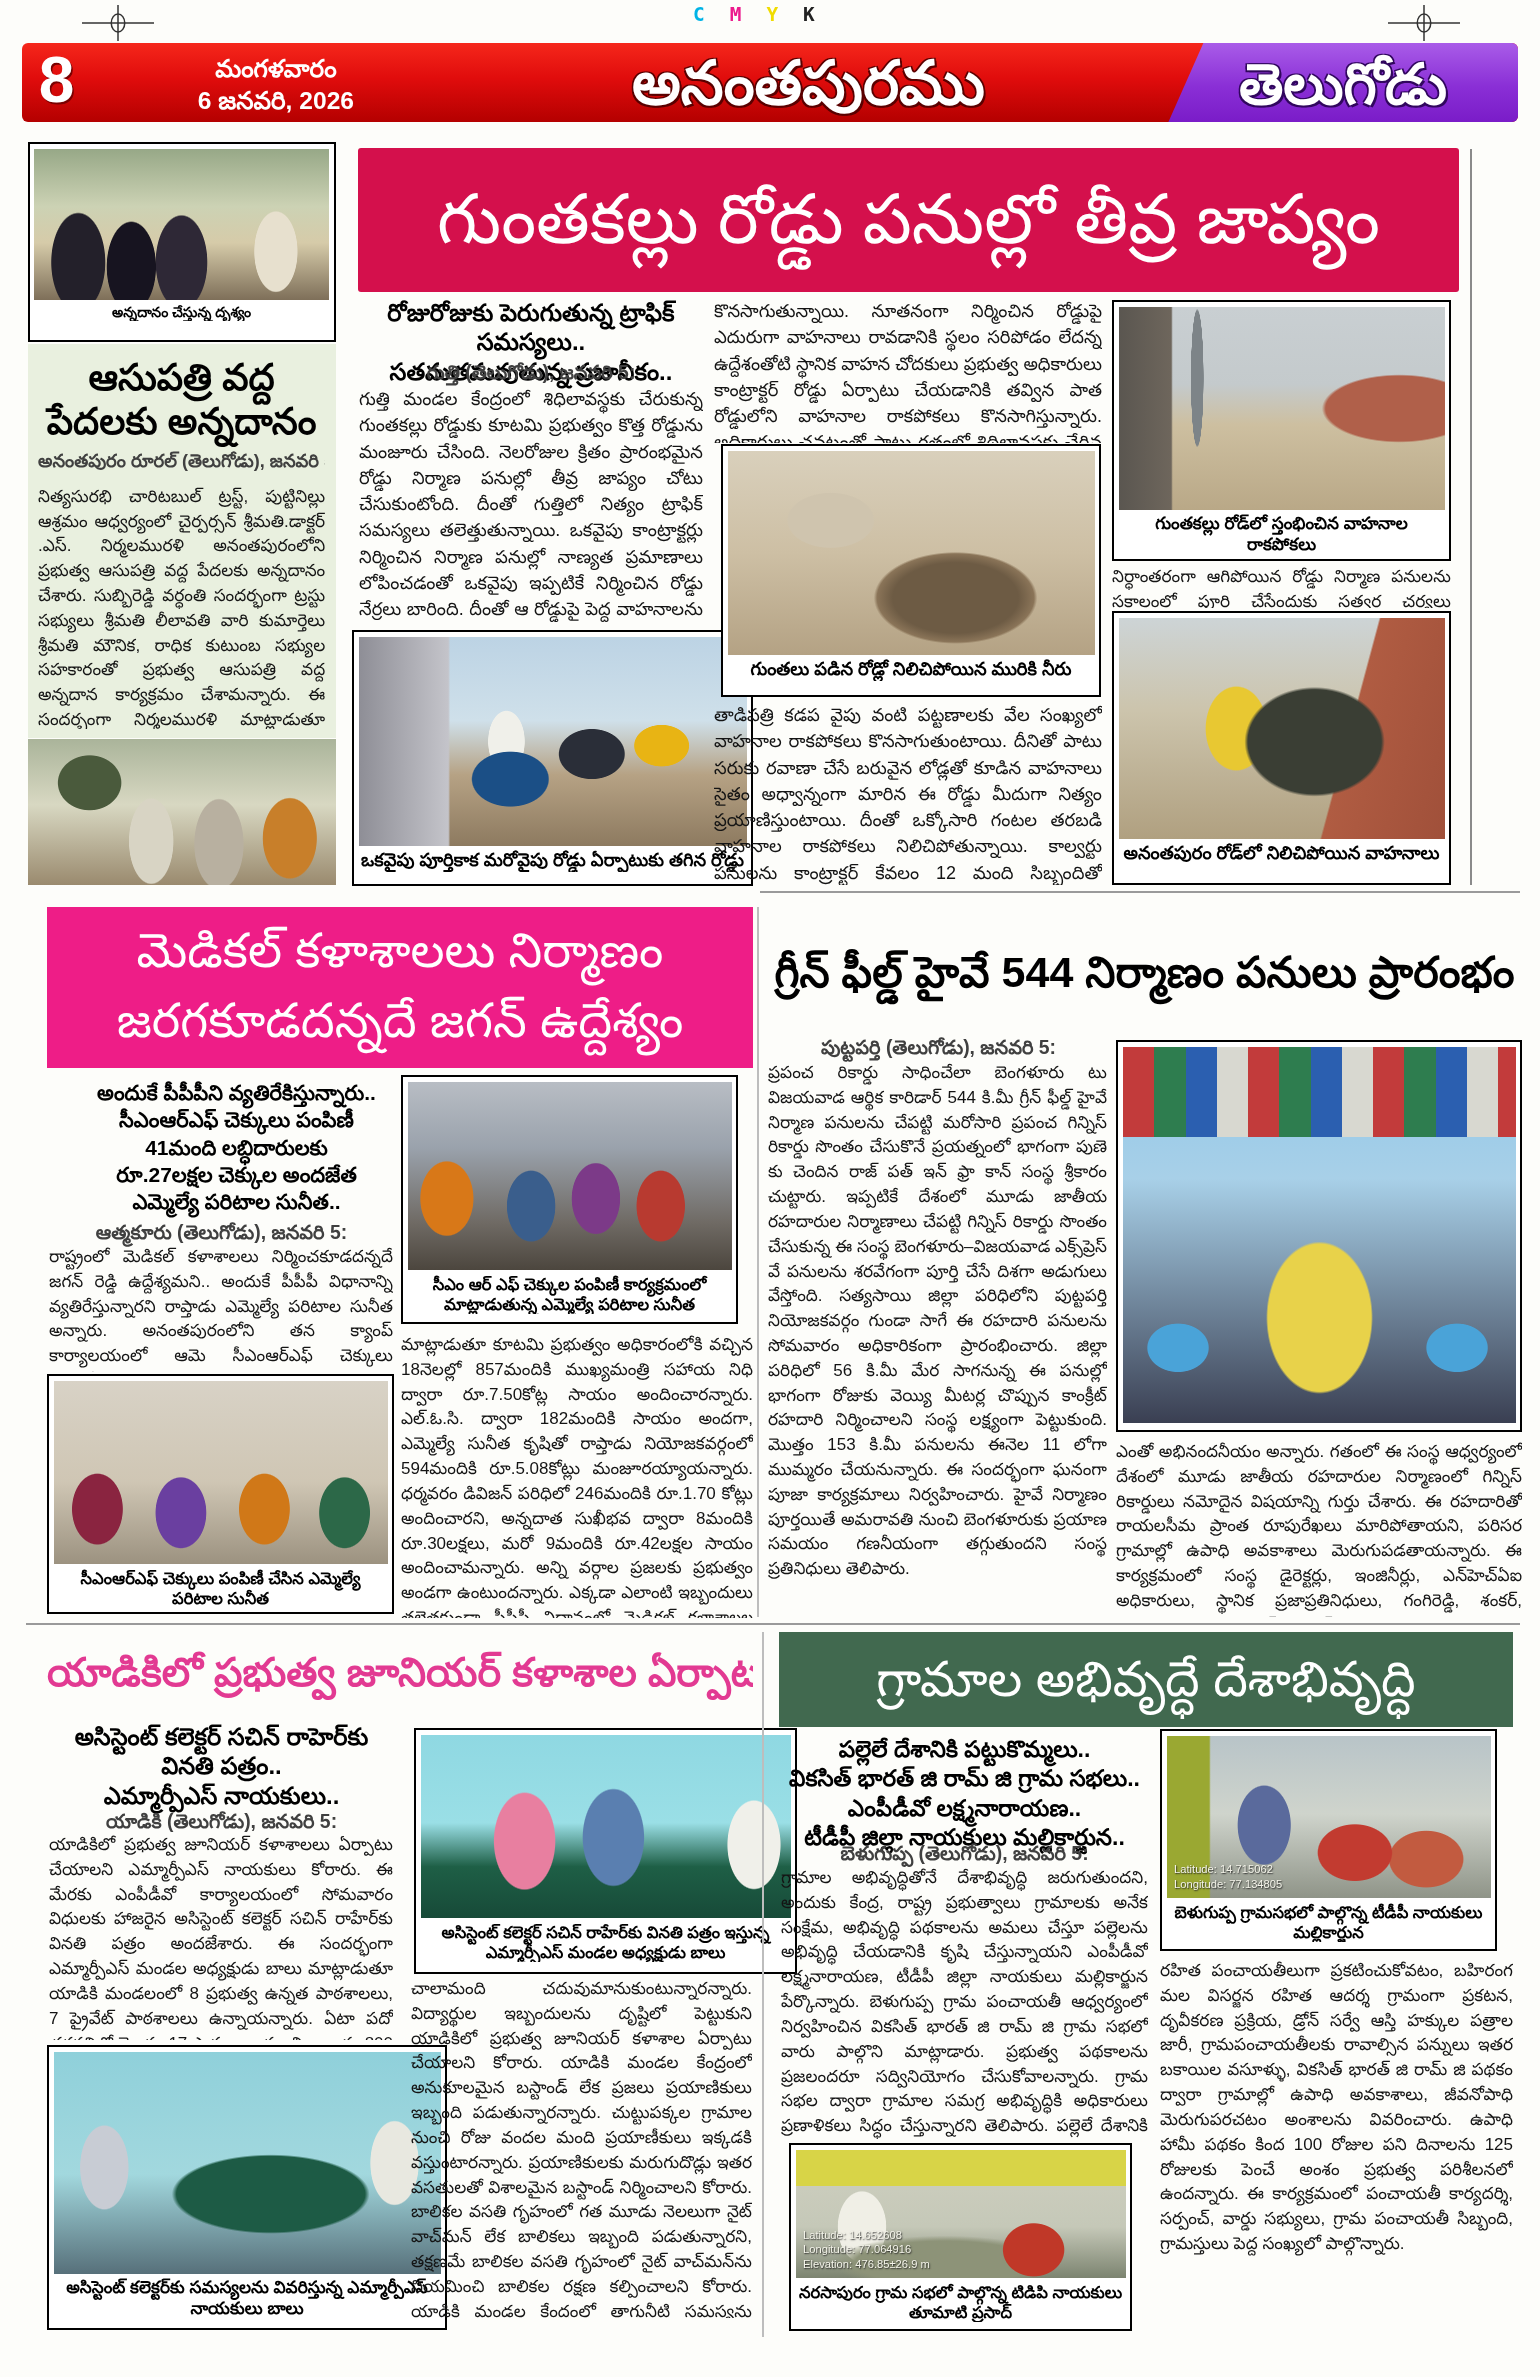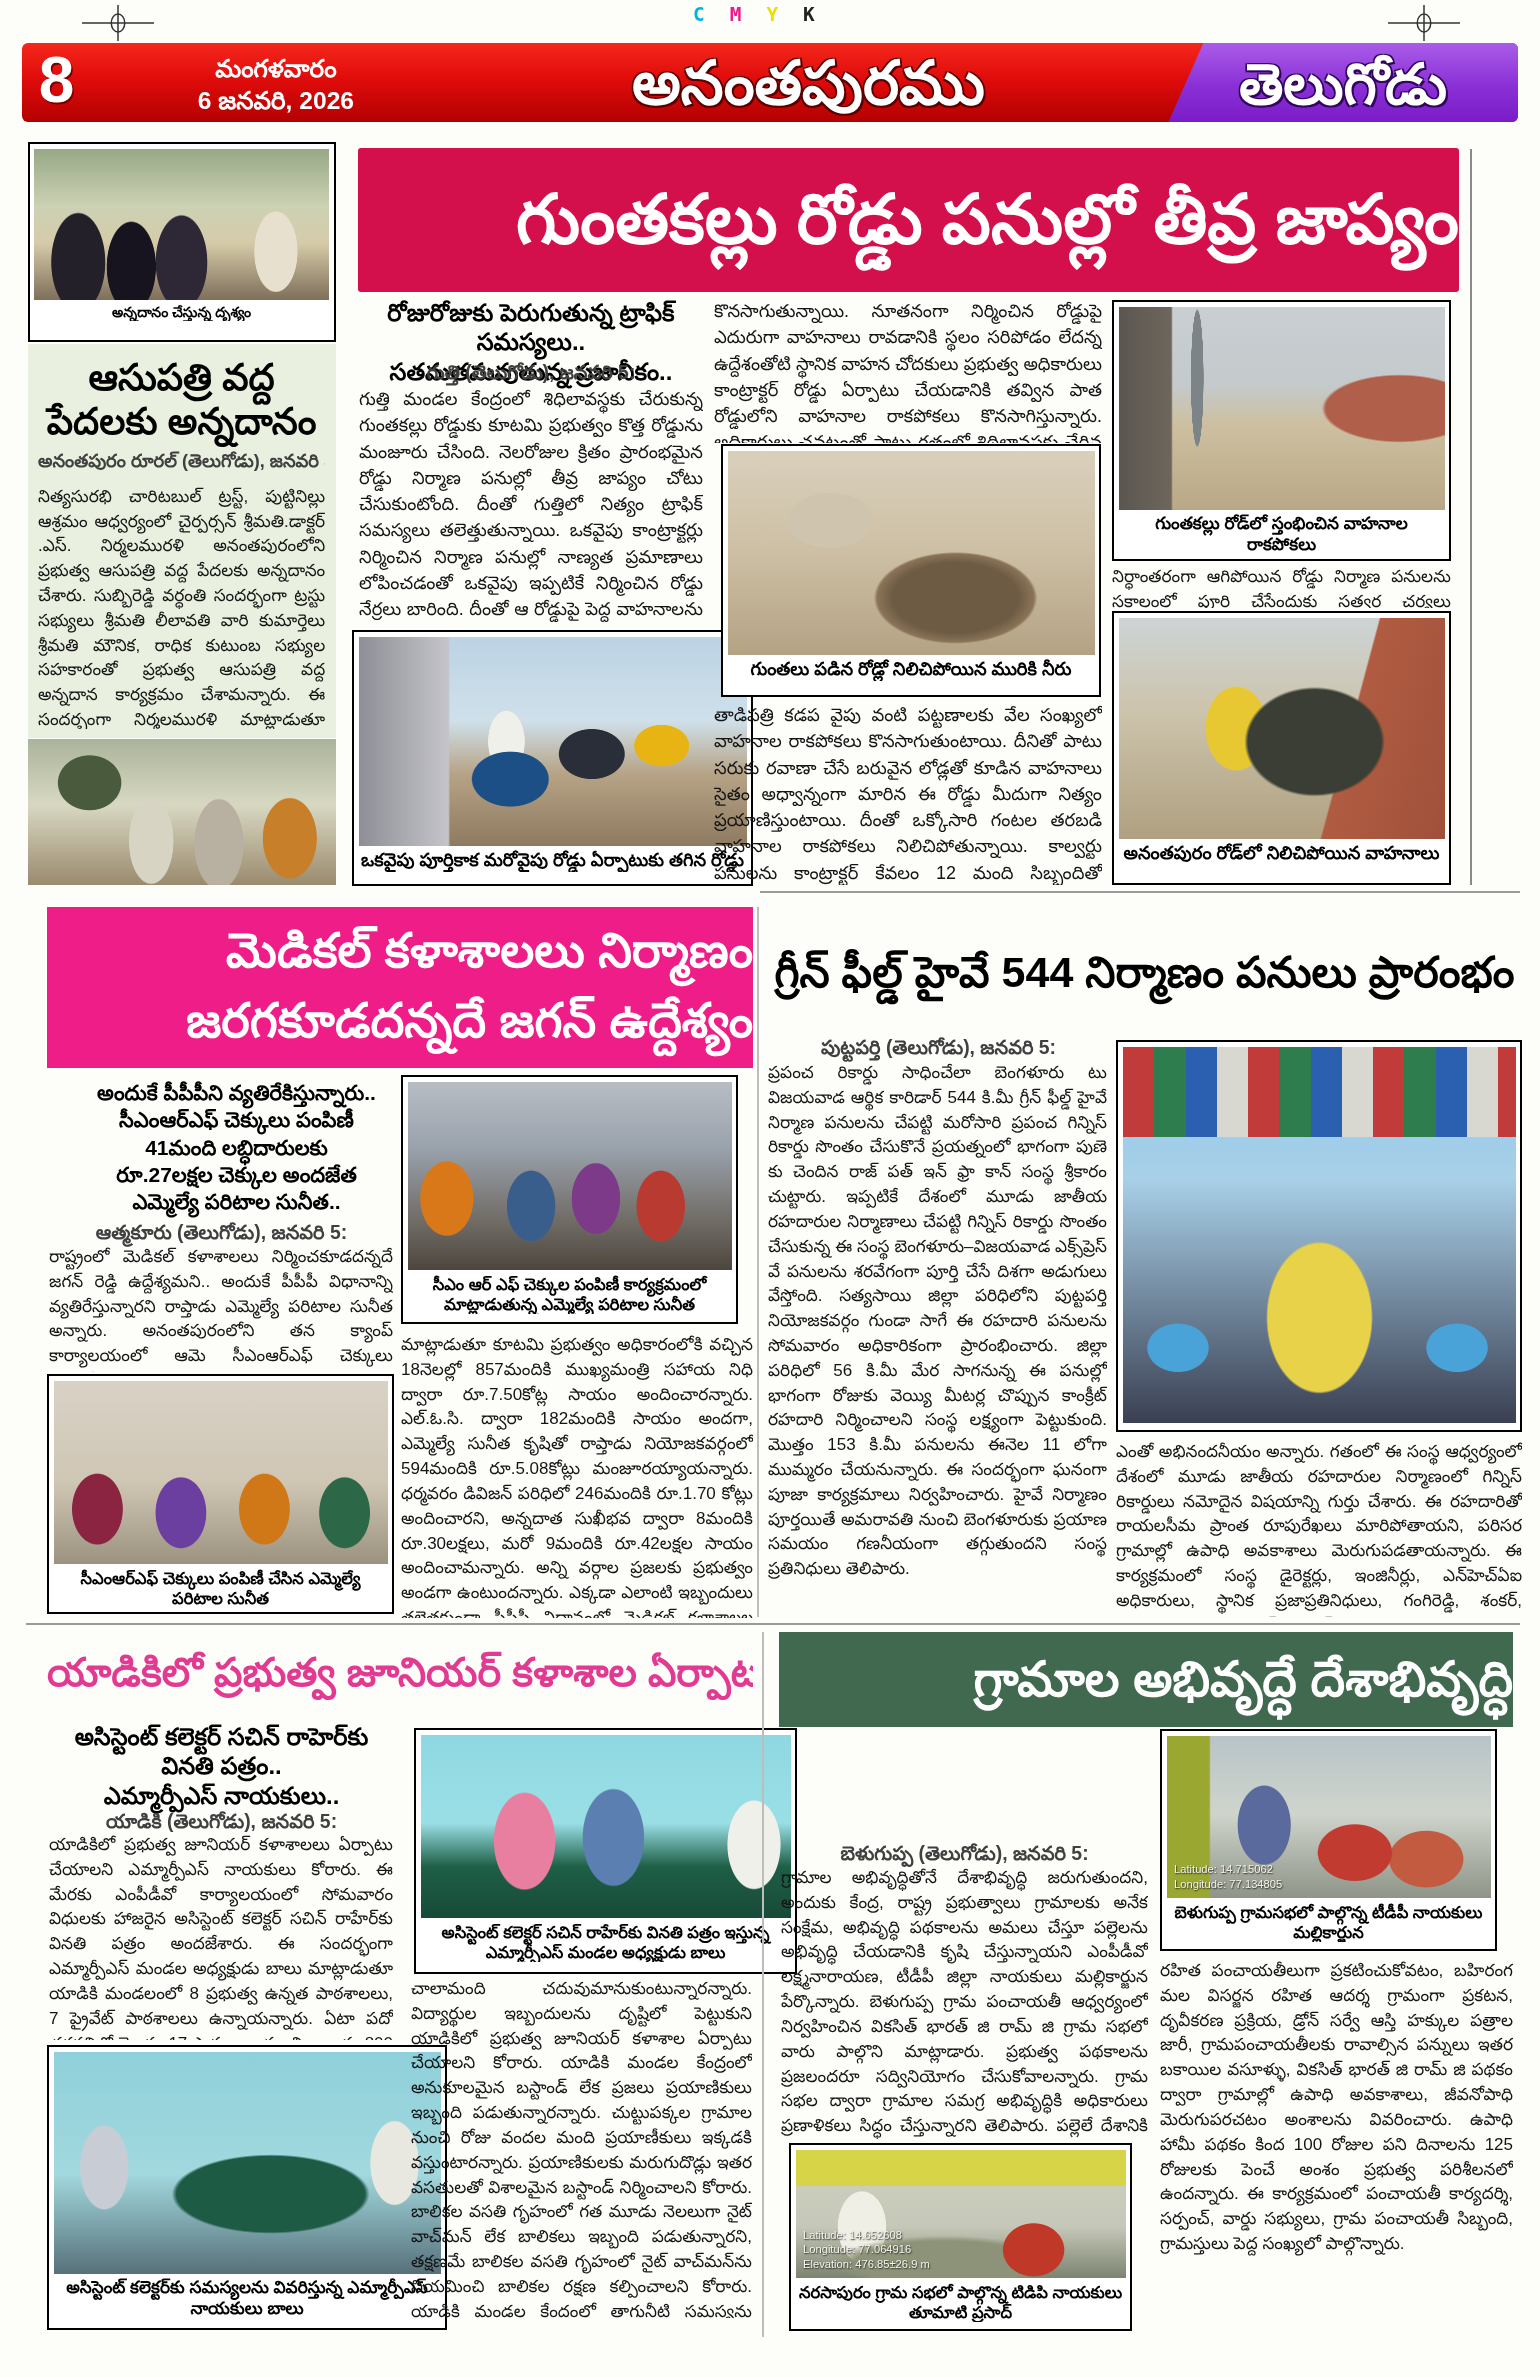--- a/index.html
+++ b/index.html
@@ -36,21 +36,21 @@
   .subhead { font-weight:bold; text-align:center; color:#000; line-height:1.22; }
 
   
   .photo-frame { position:absolute; border:2.2px solid #000; background:#fff; padding:4.5px; }
   .art { width:100%; display:block; position:relative; overflow:hidden; }
   .caption { font-weight:bold; text-align:center; font-size:18px; padding-top:4.5px; color:#000; line-height:1.22; overflow:hidden; }
   .gps { position:absolute; left:7.5px; bottom:6px; color:#f4f4ea; font-size:11.2px; line-height:1.3;
     text-shadow:0.7px 0.7px 1.5px #222; text-align:left; }
 
   
-  .box-headline { color:#fff; font-weight:700; text-align:right; overflow:hidden; }
+  .box-headline { color:#fff; font-weight:400; text-align:center; overflow:hidden; }
   .hl-main { left:358px; top:148px; width:1101px; height:144px; background:#d4104c; border-radius:3px;
     font-size:69px; line-height:144px; white-space:nowrap; }
   .hl-medical { left:47px; top:907px; width:706px; height:161px; background:#ee1d87;
     font-size:48px; line-height:1.45; padding-top:9px; }
   .hl-villages { left:779px; top:1632px; width:734px; height:95px; background:#41694f;
     font-size:49px; line-height:95px; white-space:nowrap; }
   .hl-yadiki { left:47px; top:1638px; width:706px; height:69px; color:#e23a92; font-weight:800;
     font-size:40px; line-height:69px; text-align:center; white-space:nowrap; overflow:hidden; }
   .kicker { font-weight:800; color:#000; text-align:center; }
 
@@ -215,20 +215,26 @@
   <div class="photo-frame" style="left:414px;top:1728px;width:383px;height:246px;">
     <div class="art a-office1" style="height:183px;"></div>
     <div class="caption" style="font-size:16.4px;">అసిస్టెంట్ కలెక్టర్ సచిన్ రాహేర్‌కు వినతి పత్రం ఇస్తున్న ఎమ్మార్పీఎస్ మండల అధ్యక్షుడు బాలు</div>
   </div>
   <div class="abs body-text" style="left:411px;top:1977px;width:341px;height:341px;font-size:17px;">చాలామంది చదువుమానుకుంటున్నారన్నారు. విద్యార్థుల ఇబ్బందులను దృష్టిలో పెట్టుకుని యాడికిలో ప్రభుత్వ జూనియర్ కళాశాల ఏర్పాటు చేయాలని కోరారు. యాడికి మండల కేంద్రంలో అనుకూలమైన బస్టాండ్ లేక ప్రజలు ప్రయాణికులు ఇబ్బంది పడుతున్నారన్నారు. చుట్టుపక్కల గ్రామాల నుంచి రోజు వందల మంది ప్రయాణీకులు ఇక్కడకి వస్తుంటారన్నారు. ప్రయాణికులకు మరుగుదొడ్లు ఇతర వసతులతో విశాలమైన బస్టాండ్ నిర్మించాలని కోరారు. బాలికల వసతి గృహంలో గత మూడు నెలలుగా నైట్ వాచ్‌మన్ లేక బాలికలు ఇబ్బంది పడుతున్నారని, తక్షణమే బాలికల వసతి గృహంలో నైట్ వాచ్‌మన్‌ను నియమించి బాలికల రక్షణ కల్పించాలని కోరారు. యాడికి మండల కేంద్రంలో తాగునీటి సమస్యను పరిష్కరించాలని విజ్ఞప్తి చేశారు. ఈ కార్యక్రమంలో ఎమ్మార్పీఎస్ నాయకులు అశోక్, సాగర్, మనోజ్ పాల్గొన్నారు.</div>
 
   <div class="abs vrule" style="left:762px;top:1632px;width:1.5px;height:705px;background:#bdbdbd;"></div>
 
   <div class="abs box-headline hl-villages">గ్రామాల అభివృద్ధే దేశాభివృద్ధి</div>
 
+  <div class="abs subhead" style="left:781px;top:1735px;width:367px;font-size:23px;line-height:1.28;">
+    <div>పల్లెలే దేశానికి పట్టుకొమ్మలు..</div>
+    <div>వికసిత్ భారత్ జి రామ్ జి గ్రామ సభలు..</div>
+    <div>ఎంపీడీవో లక్ష్మనారాయణ..</div>
+    <div>టీడీపీ జిల్లా నాయకులు మల్లికార్జున..</div>
+  </div>
   <div class="abs dateline" style="left:781px;top:1842px;width:367px;">బెళుగుప్ప (తెలుగోడు), జనవరి 5:</div>
   <div class="abs body-text" style="left:781px;top:1866px;width:367px;height:274px;font-size:17px;">గ్రామాల అభివృద్ధితోనే దేశాభివృద్ధి జరుగుతుందని, అందుకు కేంద్ర, రాష్ట్ర ప్రభుత్వాలు గ్రామాలకు అనేక సంక్షేమ, అభివృద్ధి పథకాలను అమలు చేస్తూ పల్లెలను అభివృద్ధి చేయడానికి కృషి చేస్తున్నాయని ఎంపీడీవో లక్ష్మనారాయణ, టీడీపీ జిల్లా నాయకులు మల్లికార్జున పేర్కొన్నారు. బెళుగుప్ప గ్రామ పంచాయతీ ఆధ్వర్యంలో నిర్వహించిన వికసిత్ భారత్ జి రామ్ జి గ్రామ సభలో వారు పాల్గొని మాట్లాడారు. ప్రభుత్వ పథకాలను ప్రజలందరూ సద్వినియోగం చేసుకోవాలన్నారు. గ్రామ సభల ద్వారా గ్రామాల సమగ్ర అభివృద్ధికి అధికారులు ప్రణాళికలు సిద్ధం చేస్తున్నారని తెలిపారు. పల్లెలే దేశానికి పట్టుకొమ్మలని, గ్రామ పంచాయతీలను ప్రగతి పథంలో నడిపించేందుకు ప్రతి ఒక్కరూ భాగస్వాములు కావాలని కోరారు.</div>
 
   <div class="photo-frame" style="left:789px;top:2143px;width:343px;height:188px;">
     <div class="art a-village2" style="height:128px;">
       <div class="gps">
         <div>Latitude: 14.652608</div>
         <div>Longitude: 77.064916</div>
         <div>Elevation: 476.85±26.9 m</div>
       </div>

